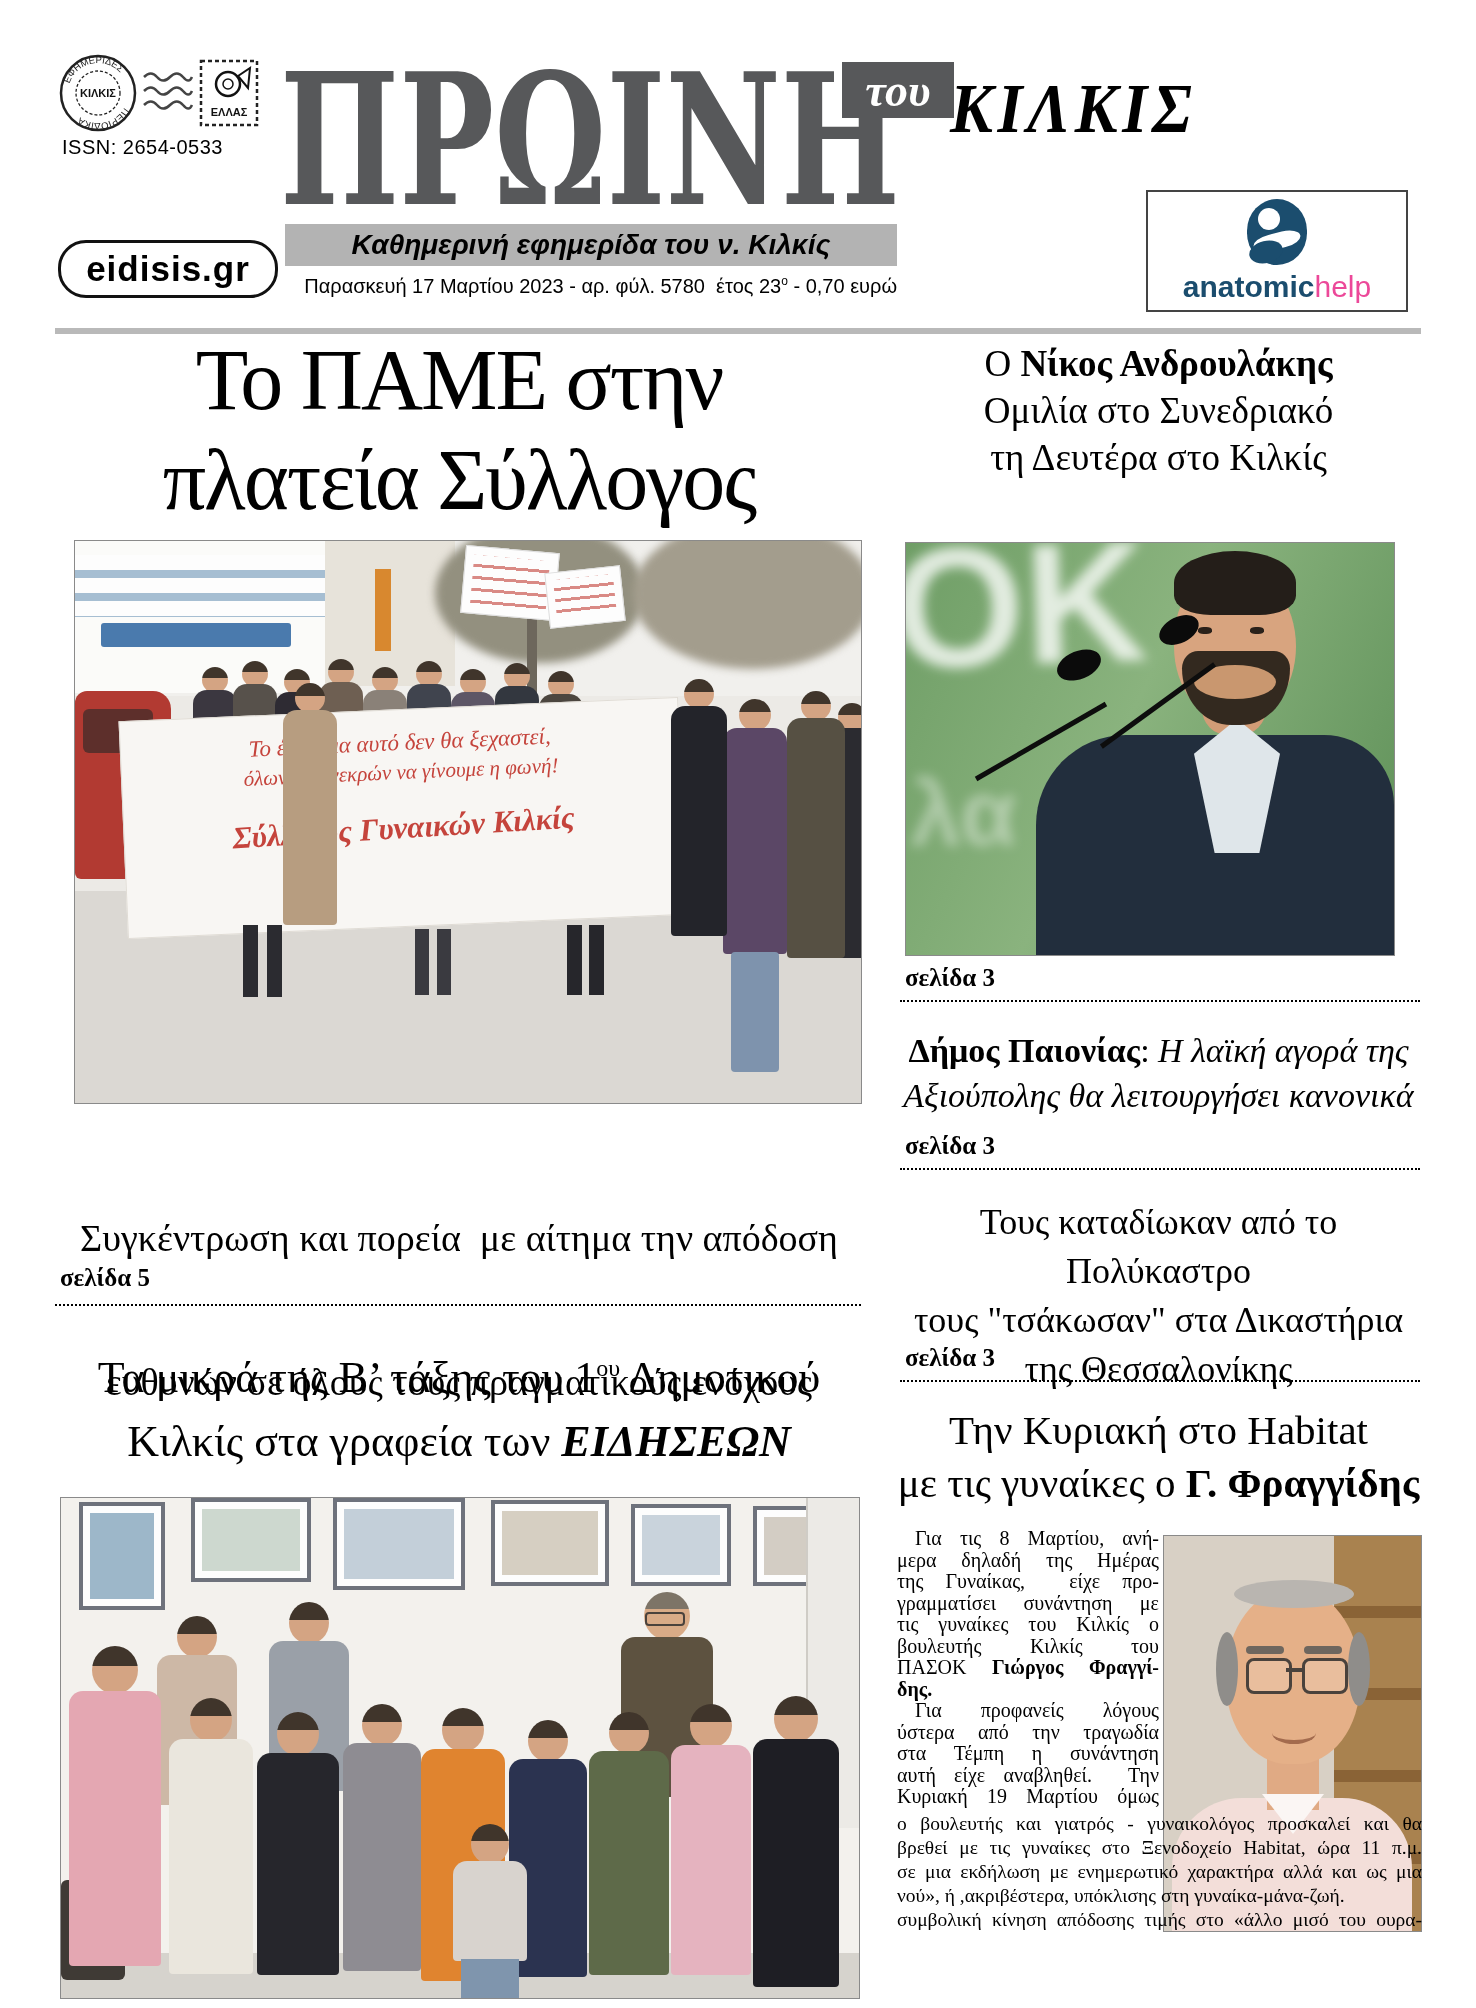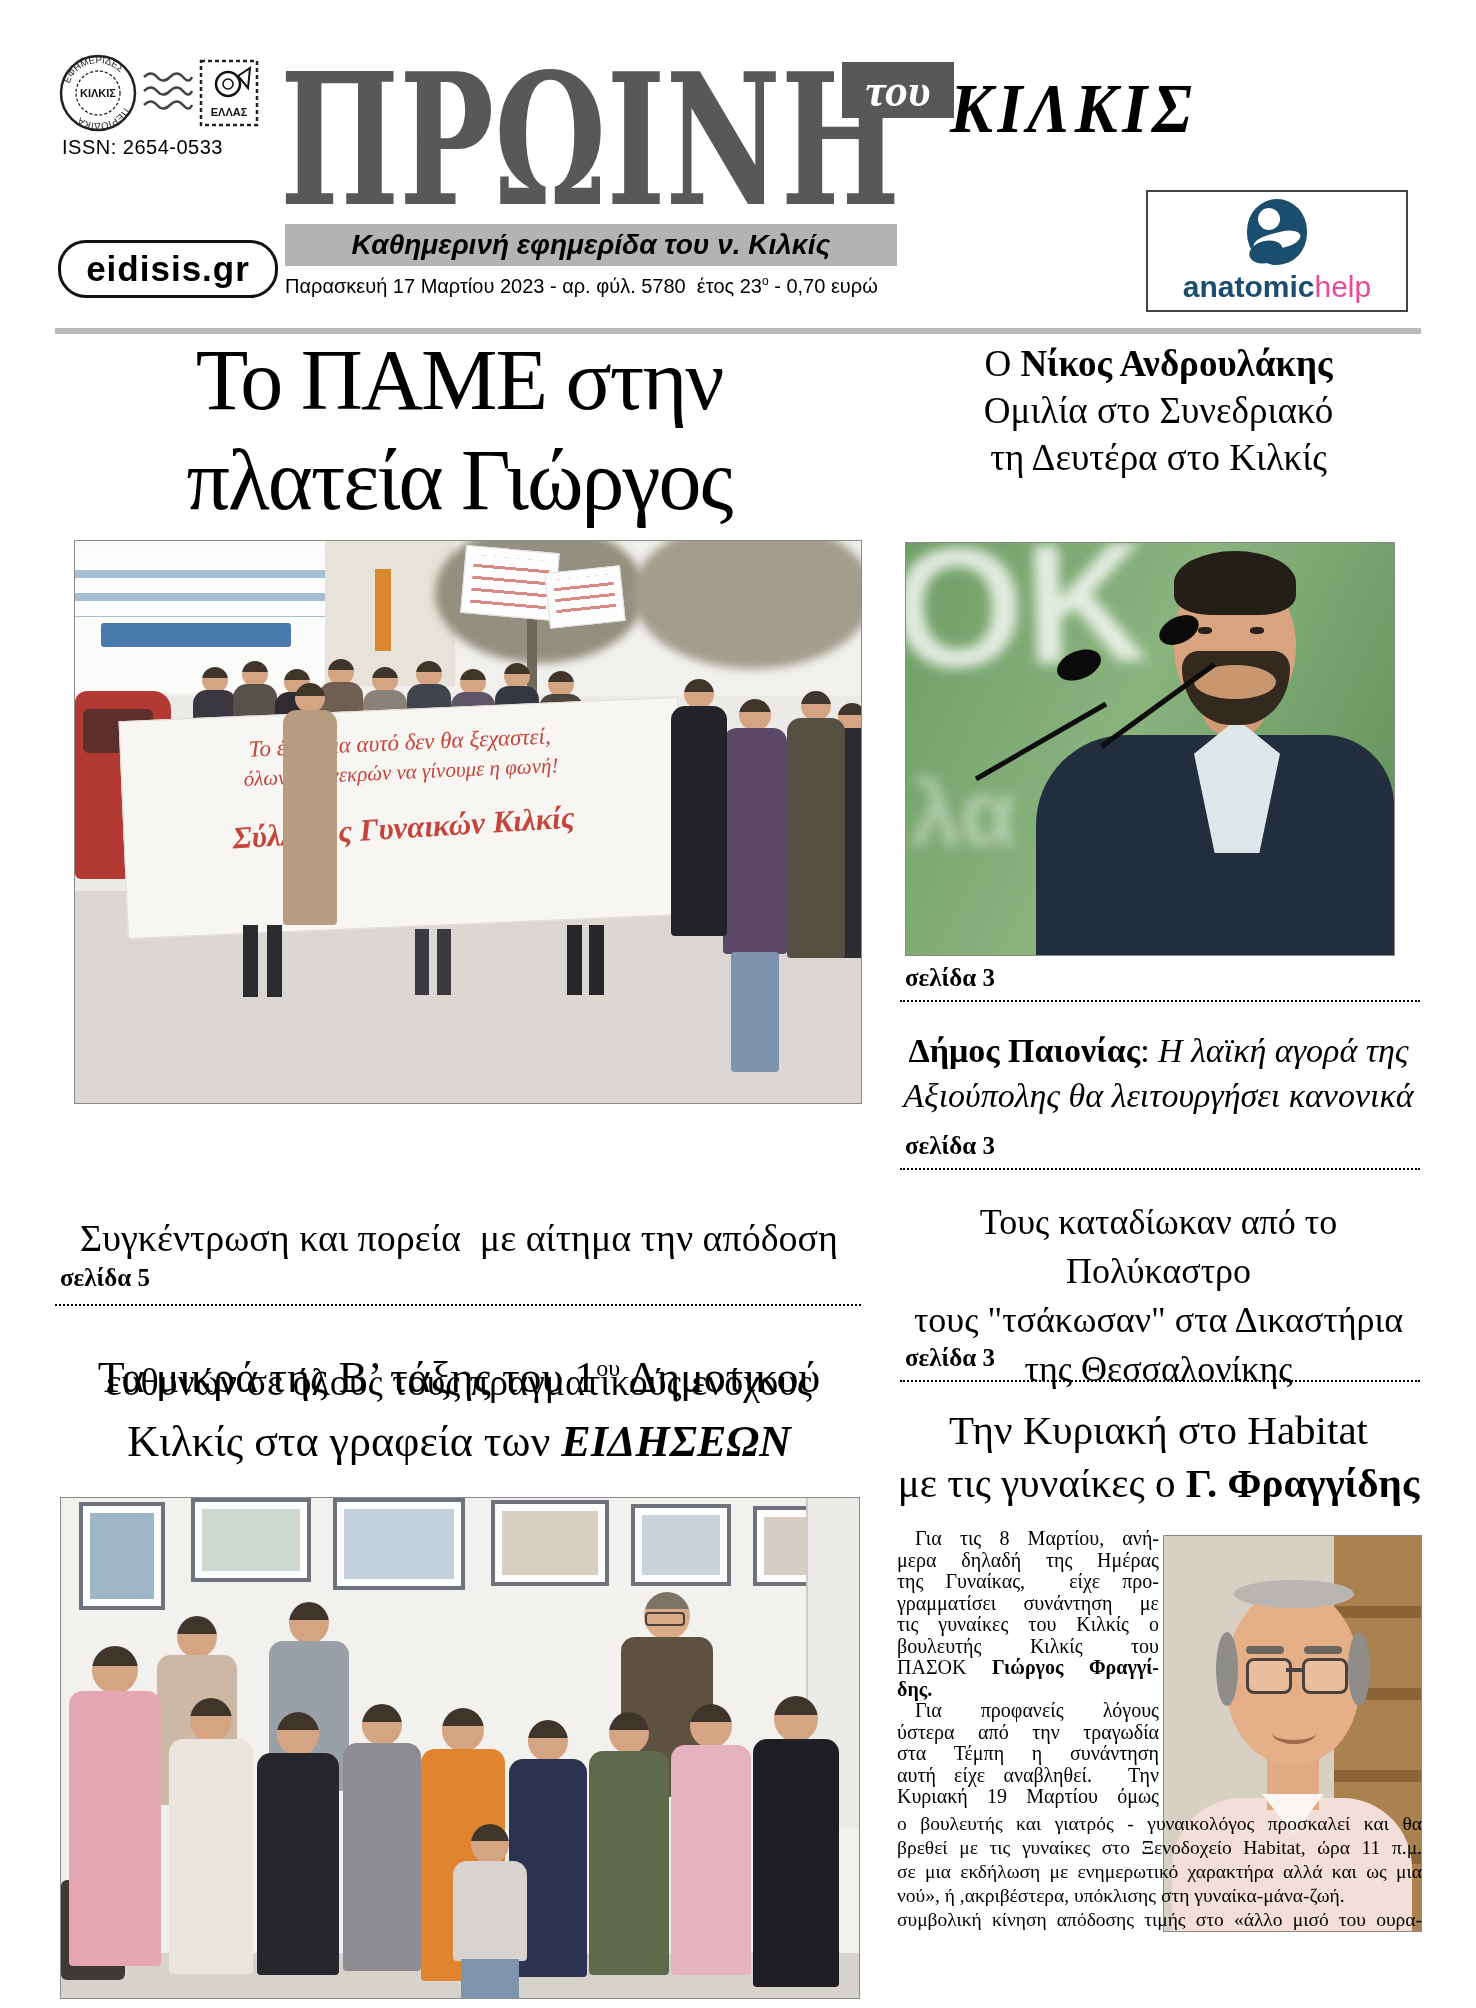--- a/index.html
+++ b/index.html
@@ -14,21 +14,21 @@
            display:flex;align-items:center;justify-content:center;
            font:bold 35px "Liberation Sans",sans-serif;letter-spacing:1px}
   #tou-chip{left:842px;top:62px;width:112px;height:56px;background:#57585a;color:#fff;
             display:flex;align-items:center;justify-content:center;
             font:italic bold 46px "Liberation Serif",serif;z-index:3}
   #kilkis{left:950px;top:74px;font:italic 900 70px/1 "Liberation Serif",serif;letter-spacing:5px;
           transform:scaleX(.92);transform-origin:left top}
   #tagline-bar{left:285px;top:224px;width:612px;height:42px;background:#b3b3b3;
                display:flex;align-items:center;justify-content:center;
                font:italic bold 28px "Liberation Sans",sans-serif}
-  #dateline{left:285px;top:274px;width:612px;text-align:left;
+  #dateline{left:285px;top:274px;width:612px;text-align:right;
             font:20px "Liberation Sans",sans-serif;white-space:pre}
   #dateline sup{font-size:12px}
   #ad-box{left:1146px;top:190px;width:258px;height:118px;border:2px solid #444;background:#fff;
           display:flex;flex-direction:column;align-items:center;justify-content:center;gap:5px}
   .ah-logo{position:relative;width:60px;height:66px;background:#1b4d6e;border-radius:50%/48%}
   .ah-head{position:absolute;left:11px;top:9px;width:22px;height:22px;background:#fff;border-radius:50%}
   .ah-swoosh{position:absolute;left:6px;top:34px;width:48px;height:16px;background:#fff;
              border-radius:50%/70%;transform:rotate(-14deg)}
   .ah-cut{position:absolute;left:2px;top:42px;width:34px;height:22px;background:#1b4d6e;
           border-radius:50%;transform:rotate(-14deg)}
@@ -147,21 +147,21 @@
       <div class="ah-swoosh"></div>
       <div class="ah-cut"></div>
     </div>
     <div class="ah-text"><span>anatomic</span><span class="light">help</span></div>
   </div>
 
   <div class="abs" id="top-rule"></div>
 
   <div class="abs" id="lead-head">
     <div>Το ΠΑΜΕ στην</div>
-    <div>πλατεία Γιώργος</div>
+    <div>πλατεία Σύλλογος</div>
   </div>
 
   <div class="photo" id="protest-photo">
     <div style="left:0;top:0;width:786px;height:155px;background:#f1f0ed"></div>
     <div style="left:0;top:0;width:250px;height:152px;background:#fbfbf9"></div>
     <div style="left:0;top:14px;width:250px;height:62px;background:repeating-linear-gradient(180deg,#fdfdfd 0 15px,#a6bed2 15px 23px)"></div>
     <div style="left:26px;top:82px;width:190px;height:24px;background:#4a7aad;border-radius:3px"></div>
     <div style="left:250px;top:0;width:130px;height:145px;background:#e7e3da"></div>
     <div style="left:300px;top:28px;width:16px;height:82px;background:#d8882f"></div>
     <div style="left:360px;top:-18px;width:210px;height:140px;background:#93907f;border-radius:50%;filter:blur(4px)"></div>

